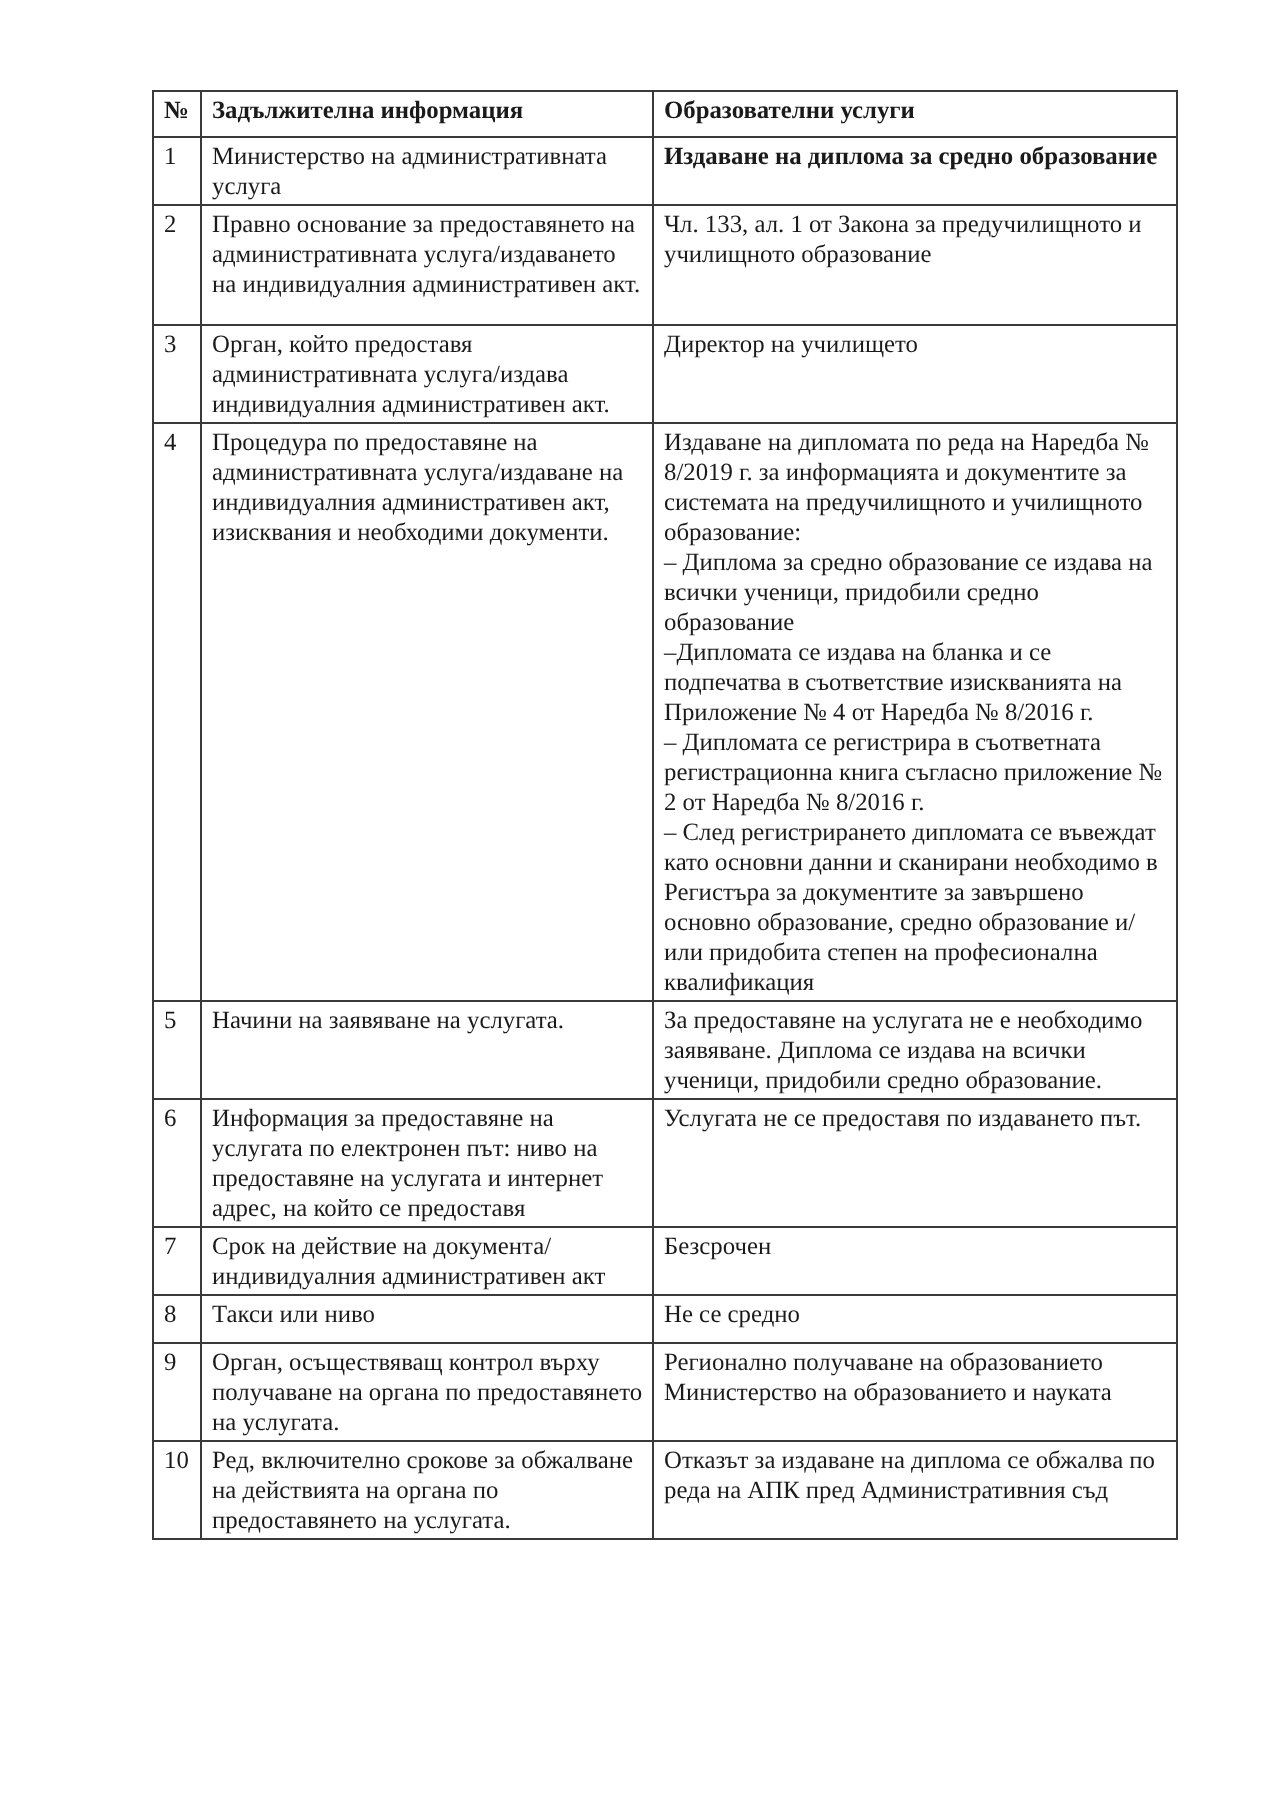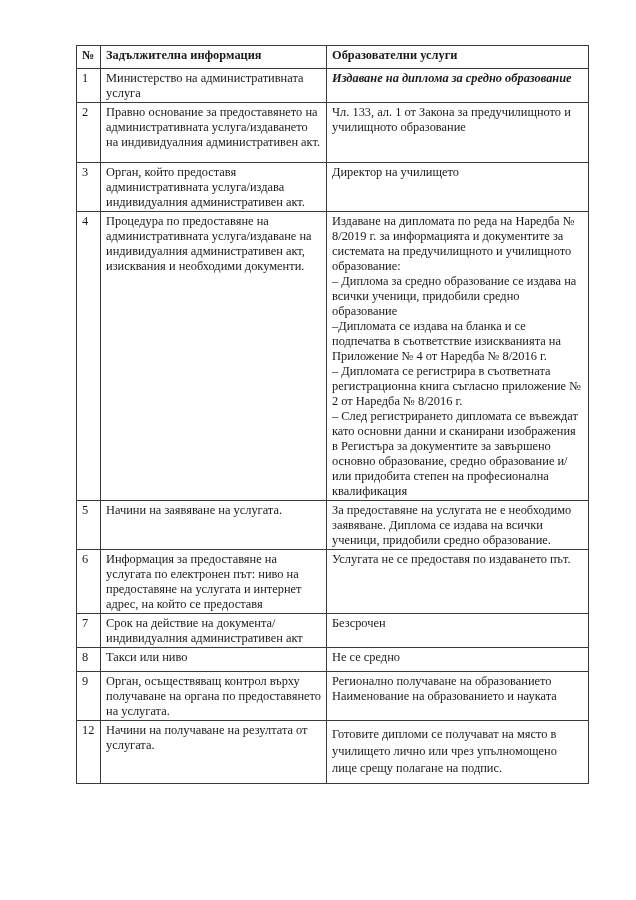--- a/index.html
+++ b/index.html
@@ -13,21 +13,21 @@
   table.svc td, table.svc th {
     border: 1.3px solid #3a3a3a; vertical-align: top;
     padding: 2px 4px 1px 5px; text-align: left; font-weight: normal;
   }
   col.c-num { width: 24px; }
   col.c-info { width: 226px; }
   col.c-val { width: 262px; }
   th { font-weight: bold !important; }
   td.num { font-weight: bold; padding-left: 5px; }
   .just { text-align: justify; text-align-last: left; }
-  .bi { font-weight: bold; font-style: italic; }
+  .bi { font-weight: bold; }
   .val-block { display: block; }
   tr.h0 td, tr.h0 th { height: 18px; }
 </style>
 </head>
 <body>
 
 <table class="svc">
   <colgroup>
     <col class="c-num">
       <col class="c-info">
@@ -65,21 +65,21 @@
   </tr>
 
   <tr style="height:280px">
     <td class="num">4</td>
     <td class="just">Процедура по предоставяне на административната услуга/издаване на индивидуалния административен акт, изисквания и необходими документи.</td>
     <td class="just">
       <span class="val-block">Издаване на дипломата по реда на Наредба № 8/2019 г. за информацията и документите за системата на предучилищното и училищното образование:</span>
       <span class="val-block">– Диплома за средно образование се издава на всички ученици, придобили средно образование</span>
       <span class="val-block">–Дипломата се издава на бланка и се подпечатва в съответствие изискванията на Приложение № 4 от Наредба № 8/2016 г.</span>
       <span class="val-block">– Дипломата се регистрира в съответната регистрационна книга съгласно приложение № 2 от Наредба № 8/2016 г.</span>
-      <span class="val-block">– След регистрирането дипломата се въвеждат като основни данни и сканирани изображения в Регистъра за документите за завършено основно образование, средно образование и/или придобита степен на професионална квалификация</span>
+      <span class="val-block">– След регистрирането дипломата се въвеждат като основни данни и сканирани необходимо в Регистъра за документите за завършено основно образование, средно образование и/или придобита степен на професионална квалификация</span>
     </td>
   </tr>
 
   <tr style="height:45px">
     <td class="num">5</td>
     <td>Начини на заявяване на услугата.</td>
     <td class="just">
           <span class="val-block">За предоставяне на услугата не е необходимо заявяване. Диплома се издава на всички ученици, придобили средно образование.</span>
         </td>
   </tr>
@@ -106,27 +106,27 @@
     <td>
           <span class="val-block">Не се средно</span>
         </td>
   </tr>
 
   <tr style="height:45px">
     <td class="num">9</td>
     <td>Орган, осъществяващ контрол върху получаване на органа по предоставянето на услугата.</td>
     <td>
       <span class="val-block">Регионално получаване на образованието</span>
-      <span class="val-block">Наименование на образованието и науката</span>
+      <span class="val-block">Министерство на образованието и науката</span>
     </td>
   </tr>
 
+  <tr style="height:45px">
+    <td class="num">10</td>
+    <td class="just">Ред, включително срокове за обжалване на действията на органа по предоставянето на услугата.</td>
+    <td>
+          <span class="val-block">Отказът за издаване на диплома се обжалва по реда на АПК пред Административния съд</span>
+        </td>
+  </tr>
 
 
-  <tr style="height:63px">
-    <td class="num">12</td>
-    <td>Начини на получаване на резултата от услугата.</td>
-    <td style="padding-top:5px; line-height:17px;">
-          <span class="val-block">Готовите дипломи се получават на място в училището лично или чрез упълномощено лице срещу полагане на подпис.</span>
-        </td>
-  </tr>
 </tbody>
   </table>
 
 </body></html>

